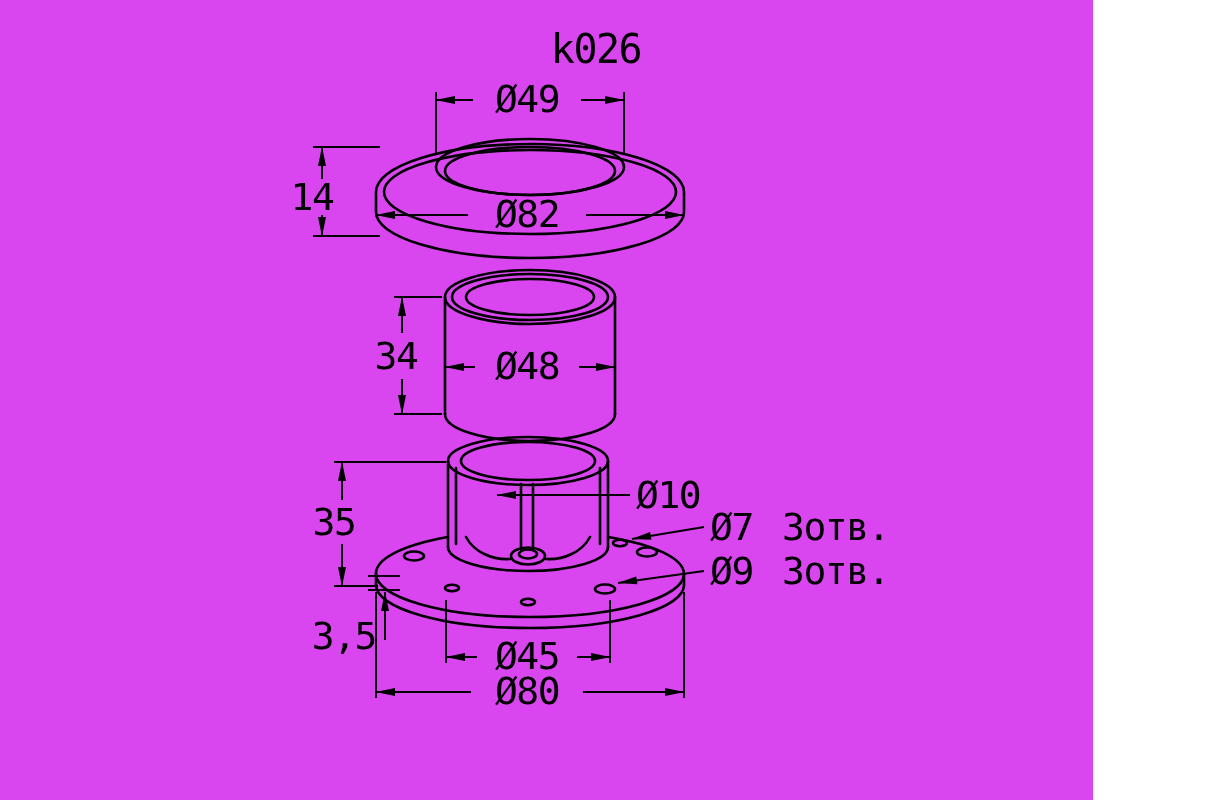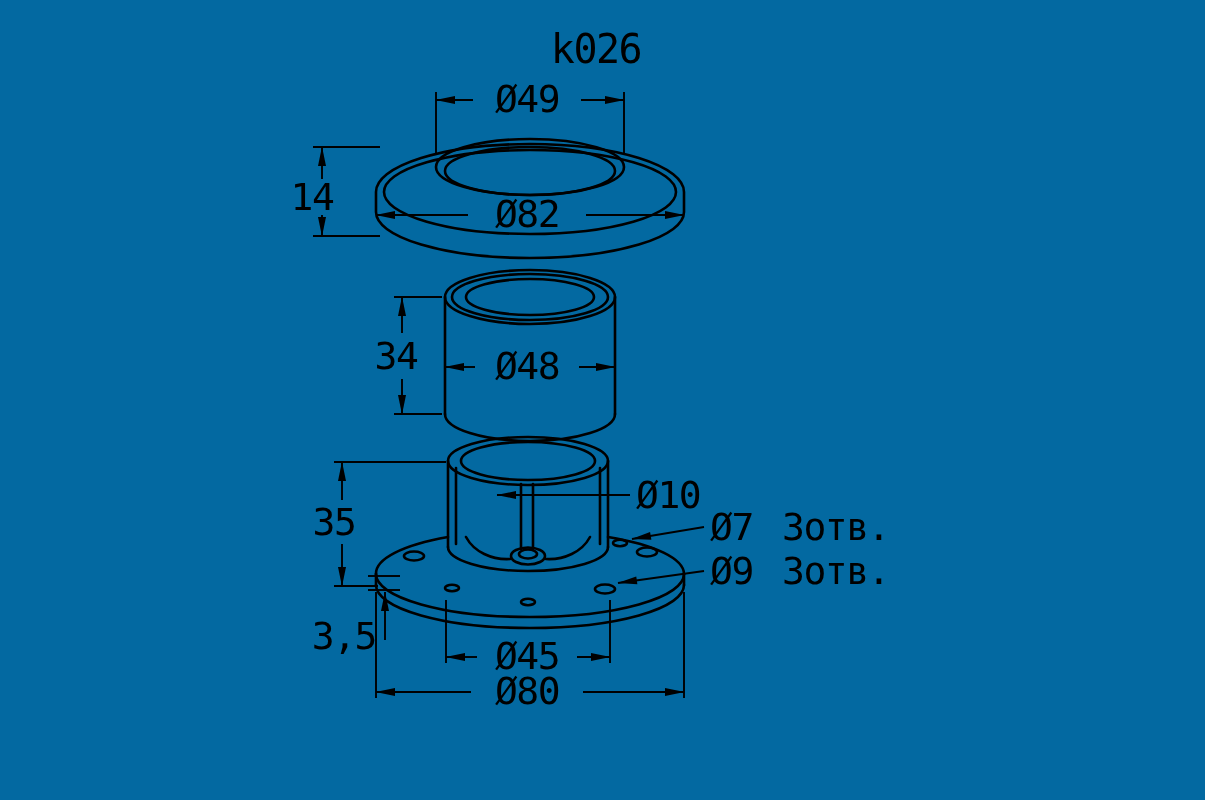--- a/index.html
+++ b/index.html
@@ -1,16 +1,16 @@
 <!DOCTYPE html>
 <html><head>
 <meta charset="utf-8">
 <style>
   html,body{margin:0;padding:0;background:#ffffff;}
-  .canvas{position:relative;width:1205px;height:800px;background:#0369a1;overflow:hidden;}
+  .canvas{position:relative;width:1093px;height:800px;background:#d946ef;overflow:hidden;}
   svg{display:block;}
   .obj{stroke:#000000;stroke-width:2.6;fill:none;stroke-linejoin:round;stroke-linecap:round;}
   .dim{stroke:#000000;stroke-width:1.9;fill:none;stroke-linecap:butt;}
   .t{font-family:"DejaVu Sans Mono","Liberation Mono",monospace;font-size:38px;fill:#000000;letter-spacing:-1.5px;}
   .t-big{font-size:40px;}
   #arr path{fill:#000000;stroke:none;}
 </style>
 </head>
 <body>
 

